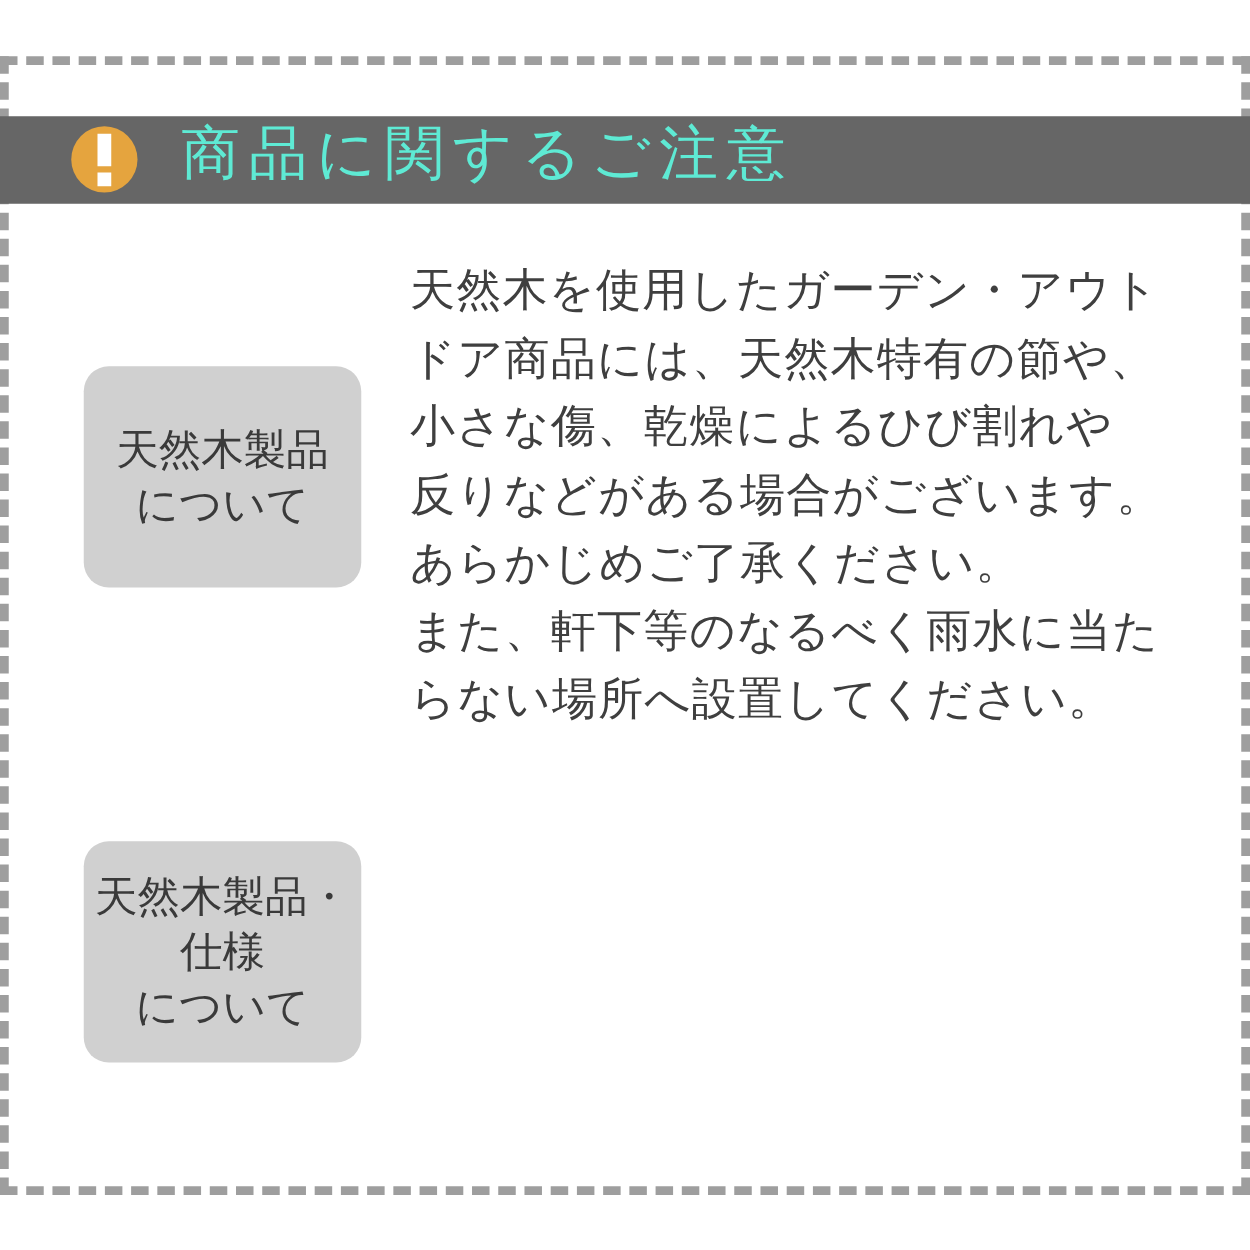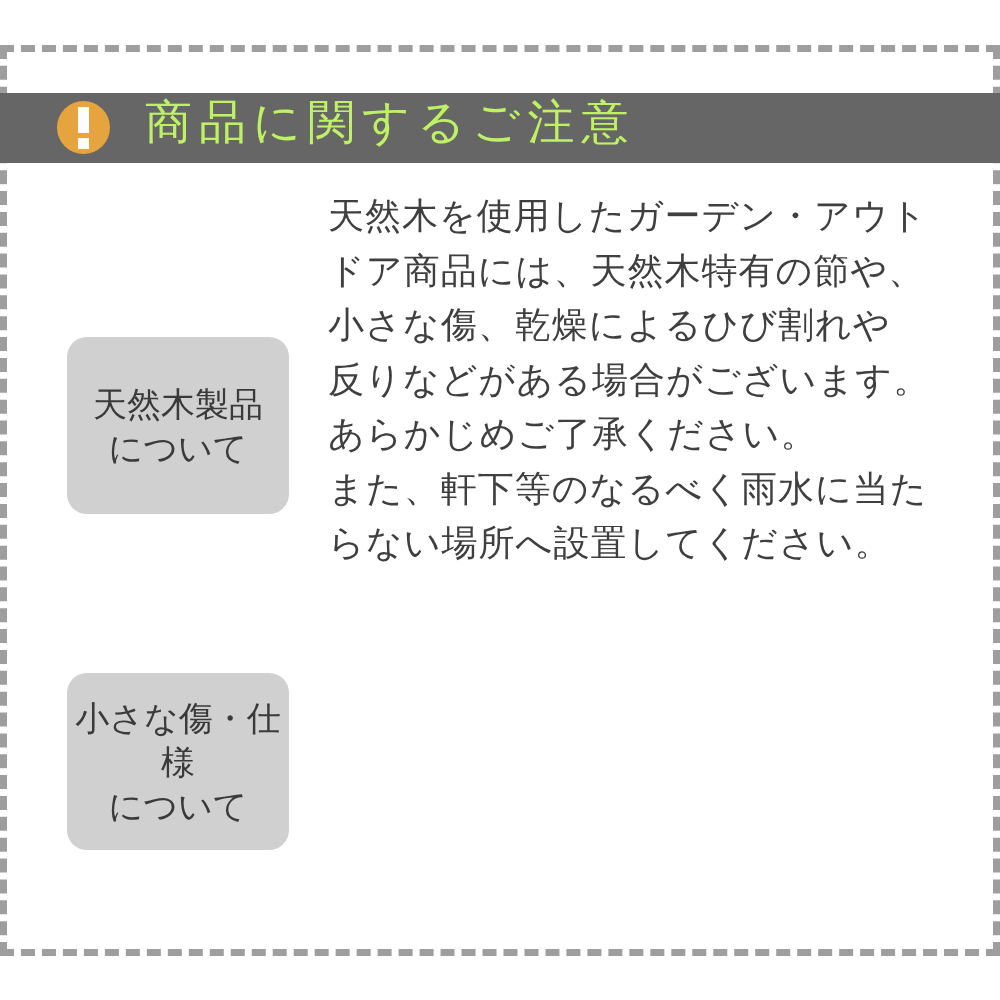--- a/index.html
+++ b/index.html
@@ -56,21 +56,21 @@
     width: 11px; height: 11px;
     background: #ffffff;
     margin-top: 5px;
   }
   .header-title {
     position: absolute;
     left: 145px;
     top: 0; height: 58px;
     display: flex;
     align-items: center;
-    color: #bef264;
+    color: #5eead4;
     font-size: 47px;
     font-weight: 500;
     letter-spacing: 7px;
     white-space: nowrap;
   }
   .label-box {
     position: absolute;
     left: 67px;
     width: 222px; height: 177px;
     background: var(--box-color);
@@ -79,35 +79,35 @@
     align-items: center;
     justify-content: center;
     text-align: center;
     z-index: 2;
     color: var(--label-text);
     font-size: 34px;
     font-weight: 500;
     line-height: 44px;
     white-space: pre-line;
   }
-  .label-box-1 { top: 293px; margin-top: 44px; }
+  .label-box-1 { top: 293px; }
   .label-box-2 { top: 673px; }
   .section-body {
     position: absolute;
     left: 328px;
     width: 660px;
     color: var(--body-text);
     font-size: 36px;
     font-weight: 400;
     line-height: 54.5px;
     letter-spacing: 1px;
     white-space: pre-line;
     z-index: 2;
   }
-  .section-body-1 { top: 189px; }
+  .section-body-1 { top: 205px; }
   .section-body-2 { top: 625px; }
 </style>
 </head>
 <body>
 
 <div class="page">
 
   <div class="dashed-border"></div>
 
   <div class="header-bar">
@@ -121,16 +121,16 @@
   <div class="label-box label-box-1">天然木製品
 について</div>
   <p class="section-body section-body-1">天然木を使用したガーデン・アウト
 ドア商品には、天然木特有の節や、
 小さな傷、乾燥によるひび割れや
 反りなどがある場合がございます。
 あらかじめご了承ください。
 また、軒下等のなるべく雨水に当た
 らない場所へ設置してください。</p>
 
-  <div class="label-box label-box-2">小さな傷・仕様
+  <div class="label-box label-box-2">天然木製品・仕様
 について</div>
 
 </div>
 
 </body></html>

